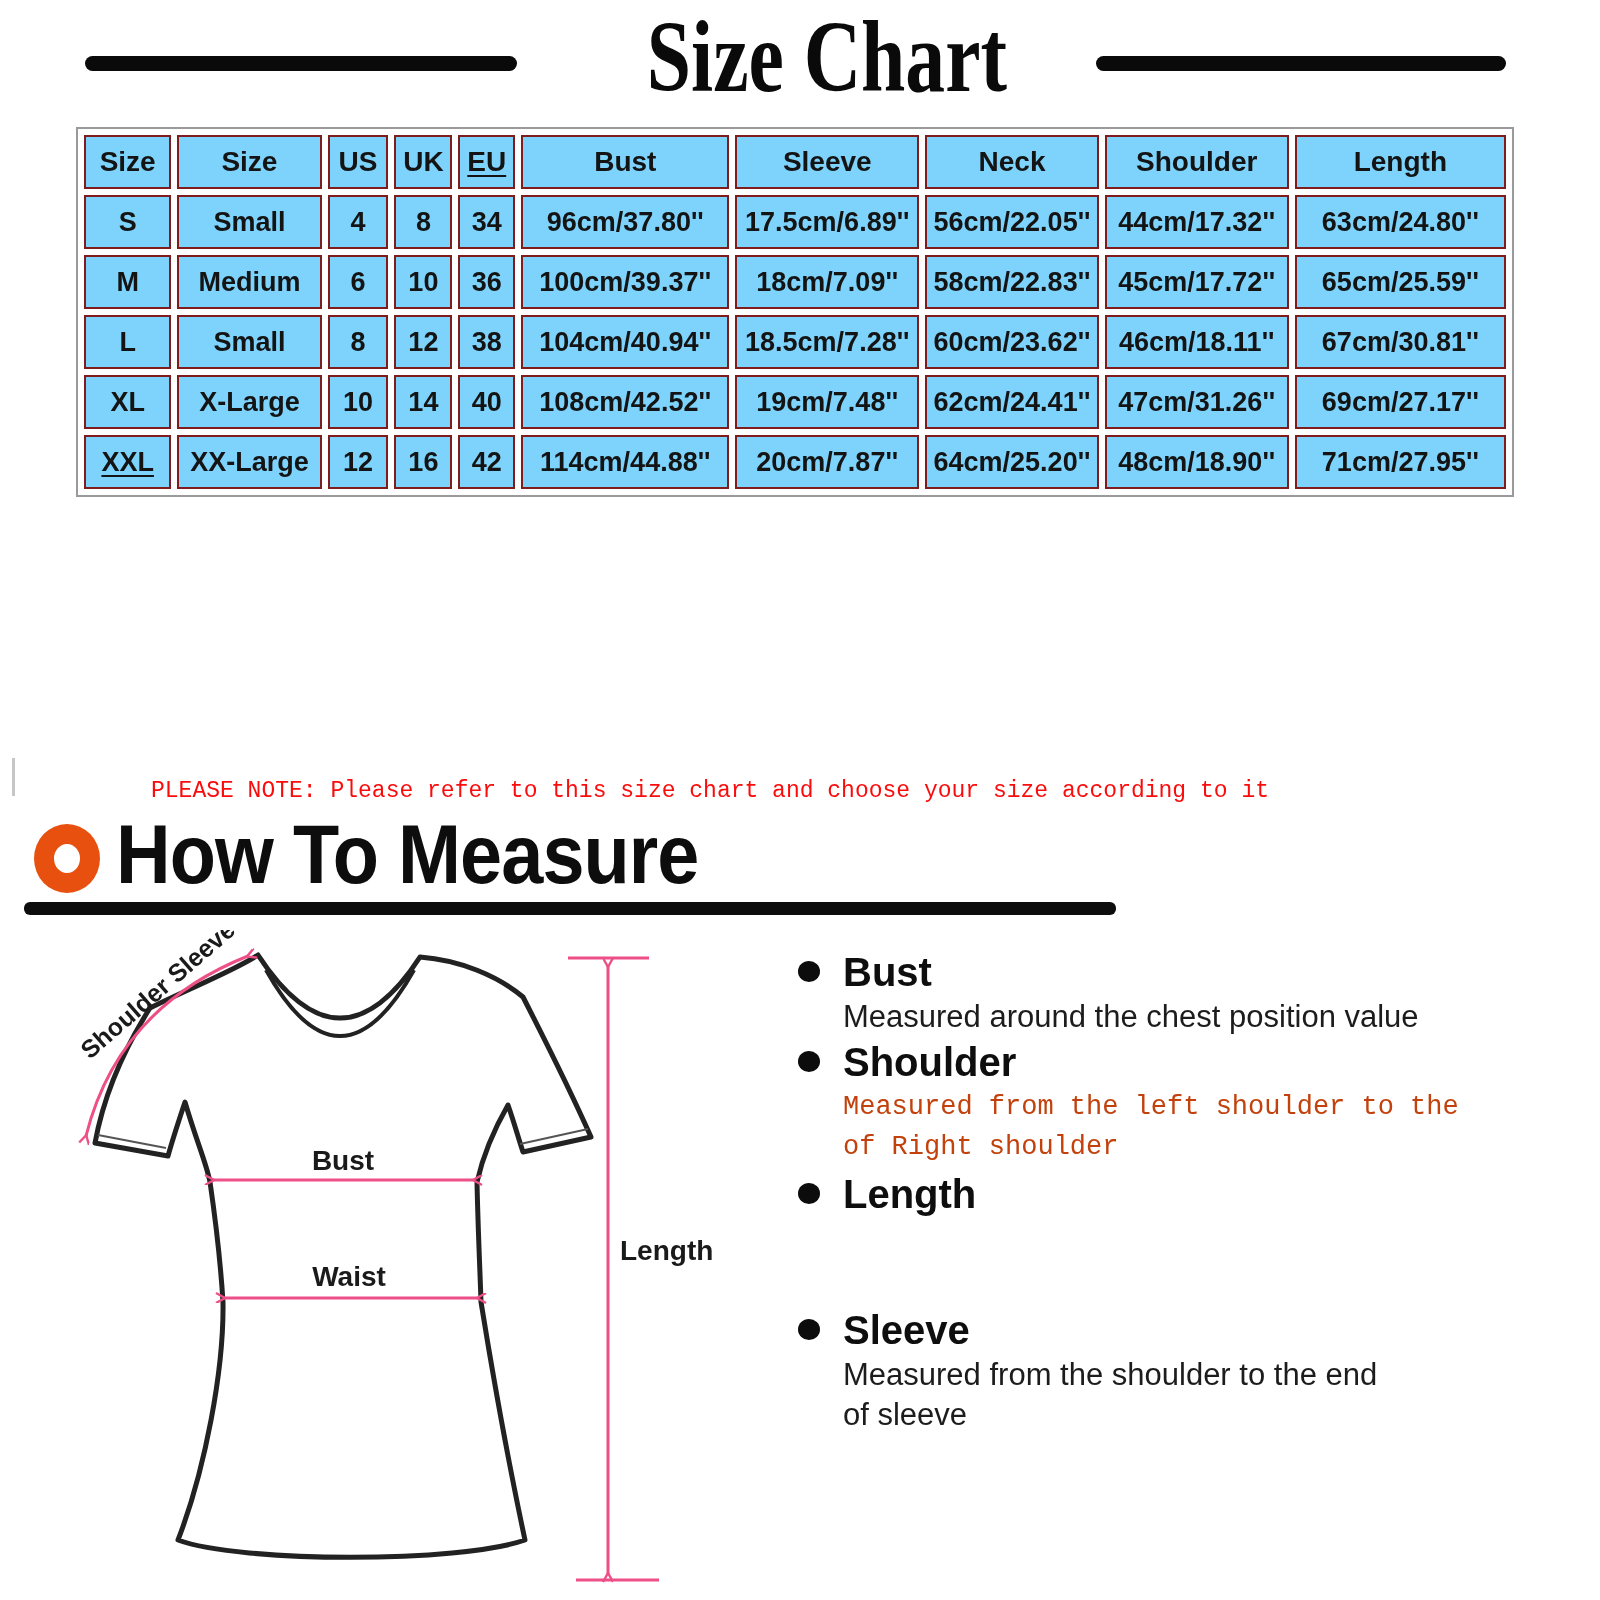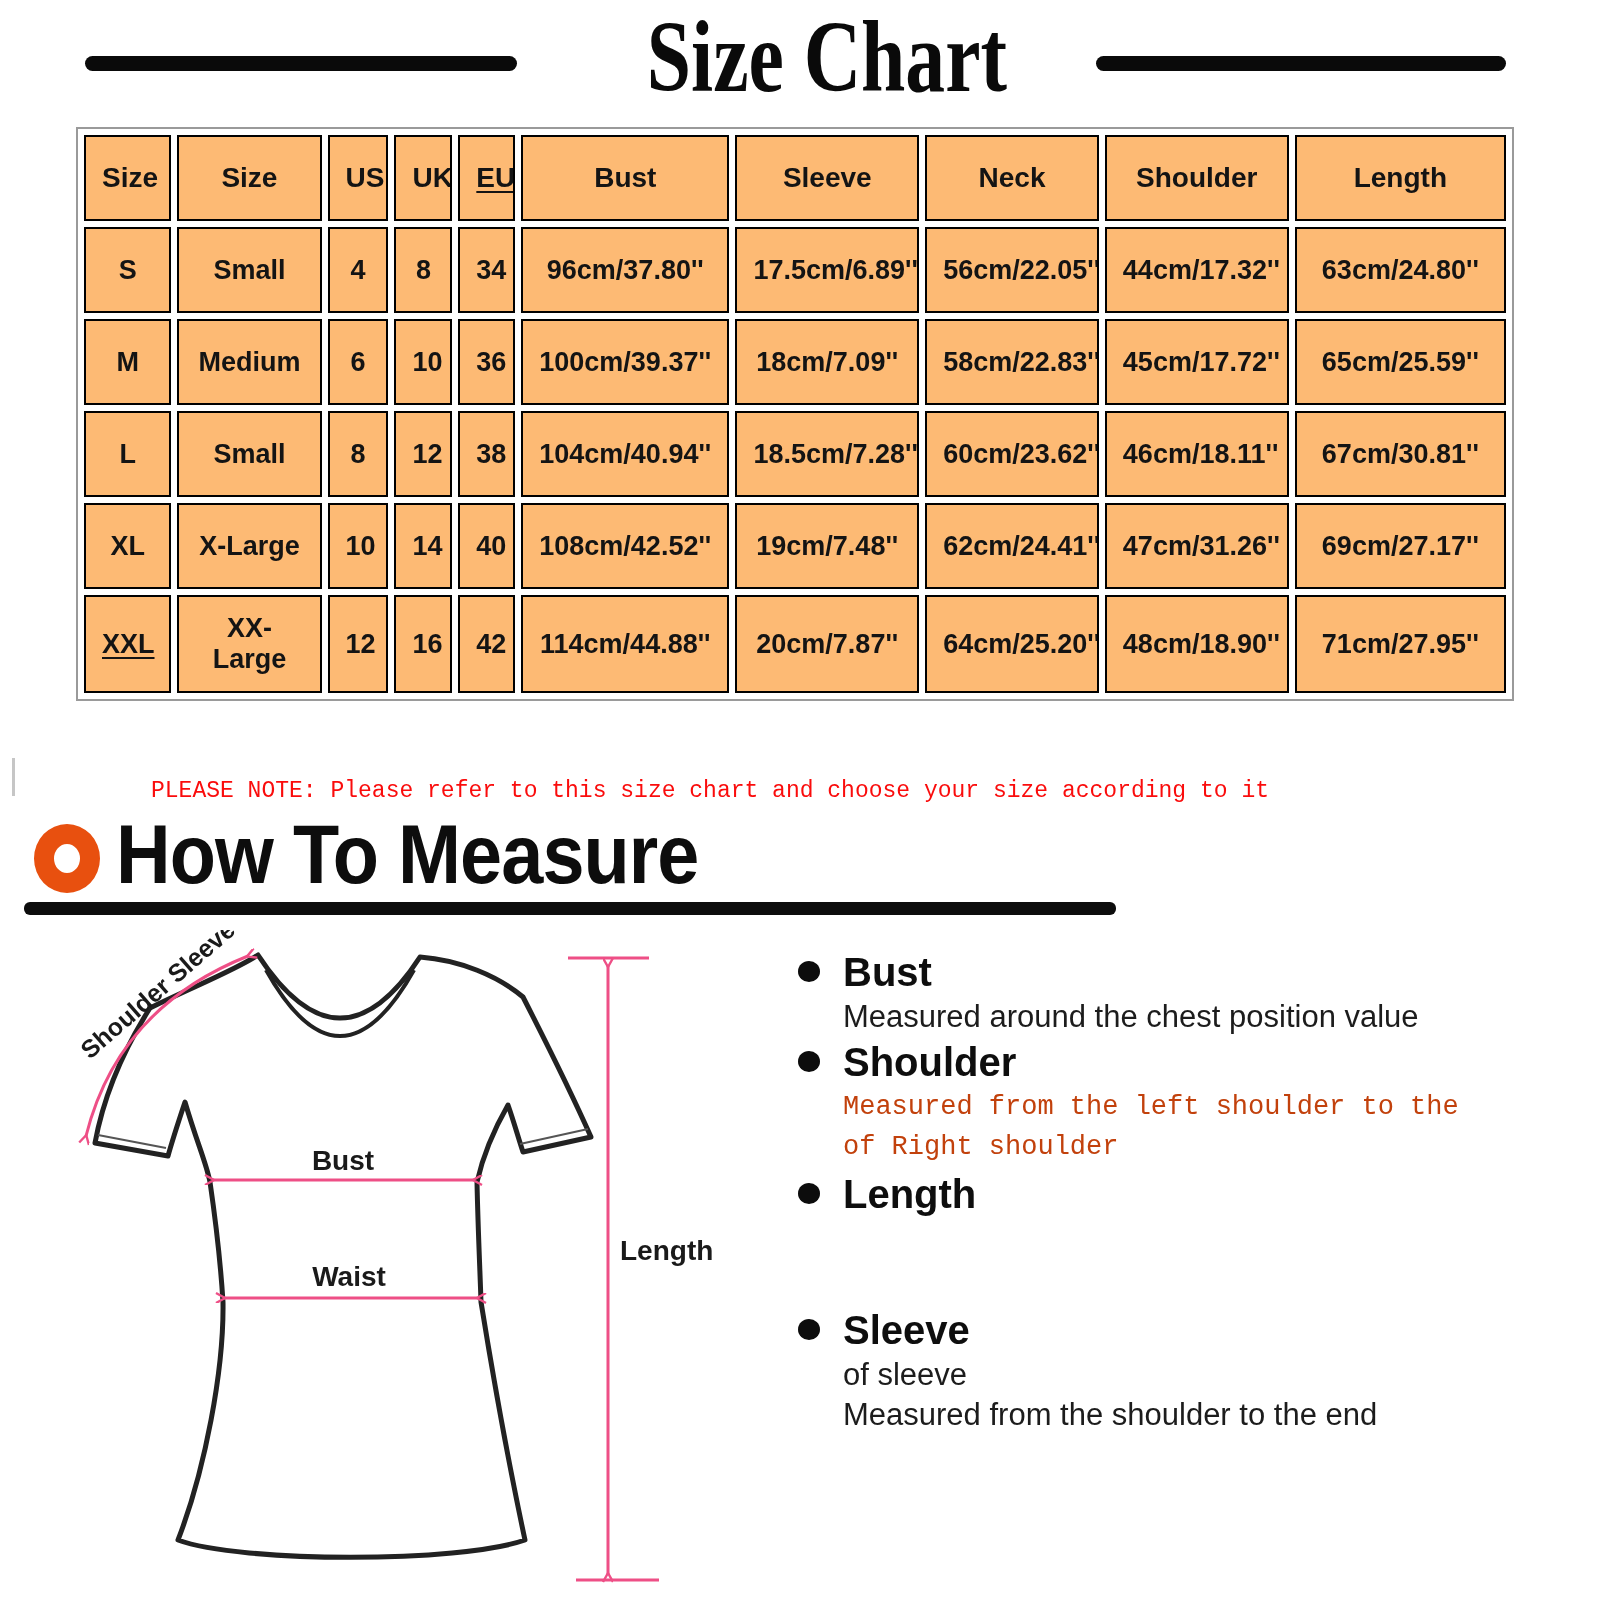--- a/index.html
+++ b/index.html
@@ -11,22 +11,22 @@
   .title-text{display:inline-block;font-family:"Liberation Serif",serif;font-weight:bold;
               font-size:102px;line-height:1;color:#0a0a0a;transform:scaleX(0.78);}
   .title-rule{position:absolute;top:56px;height:15px;background:#0a0a0a;border-radius:8px;}
   .rule-left{left:85px;width:432px;}
   .rule-right{left:1096px;width:410px;}
 
   
   table.size-table{position:absolute;left:76px;top:127px;width:1438px;table-layout:fixed;
                    border-collapse:separate;border-spacing:6px;border:2px solid #9a9a9a;background:#fff;}
   table.size-table th, table.size-table td{
-      border:2px solid #000000;background:#fdba74;text-align:center;vertical-align:middle;
-      font-weight:bold;font-size:27px;color:#141414;height:50px;padding:16px;overflow:hidden;}
+      border:2px solid #7f1d1d;background:#7dd3fc;text-align:center;vertical-align:middle;
+      font-weight:bold;font-size:27px;color:#141414;height:50px;padding:0;overflow:hidden;}
   table.size-table th{font-size:28px;}
   .wavy{text-decoration-line:underline;text-decoration-style:wavy;
         text-decoration-color:#b43b55;text-decoration-thickness:2px;text-underline-offset:4px;text-decoration:underline;}
 
   
   .artifact-mark{position:absolute;left:12px;top:758px;width:3px;height:38px;background:#c6c6c6;}
   .note-red{position:absolute;left:124px;top:778px;white-space:nowrap;
             font-family:"Liberation Mono","DejaVu Sans Mono",monospace;
             font-size:23px;letter-spacing:0px;color:#fa0c0c;margin-left:27px;}
   .donut{position:absolute;left:34px;top:824px;width:26px;height:29px;
@@ -236,20 +236,20 @@
       <div>
         <div class="mi-term">Length</div>
       </div>
     </div>
 
     <div class="mi" style="top:378px">
       <span class="bullet"></span>
       <div>
         <div class="mi-term">Sleeve</div>
         <div class="mi-desc desc-serif">
+          <span>Measured from the shoulder to the end</span>
           <span>of sleeve</span>
-          <span>Measured from the shoulder to the end</span>
         </div>
       </div>
     </div>
 
   </div>
 </div>
 
 </body></html>

